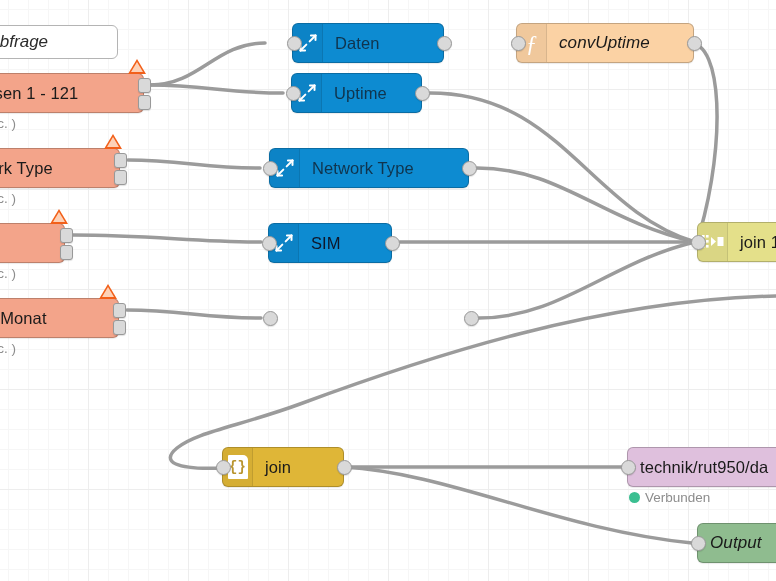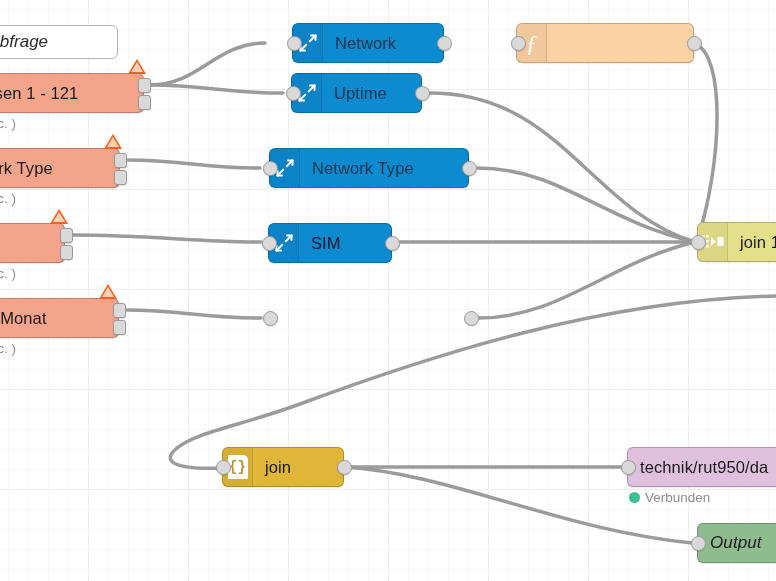--- a/index.html
+++ b/index.html
@@ -213,21 +213,21 @@
     <span class="icon-box">
       <svg class="ico-expand" viewBox="0 0 24 24" fill="none" stroke="#ffffff" stroke-width="2.4" stroke-linecap="round" stroke-linejoin="round">
         <path d="M14 10 L21 3"></path>
           <path d="M21 3 L15.5 3"></path>
           <path d="M21 3 L21 8.5"></path>
         <path d="M10 14 L3 21"></path>
           <path d="M3 21 L8.5 21"></path>
           <path d="M3 21 L3 15.5"></path>
       </svg>
     </span>
-    <span class="label" style="color:#10344d;">Network</span>
+    <span class="label" style="color:#10344d;">Daten</span>
   </div>
   <div class="port round" style="left:287px; top:36px;"></div>
   <div class="port round" style="left:437px; top:36px;"></div>
 
   <div class="node" style="left:291px; top:73px; width:131px; height:40px; background:#0d8bd1;">
     <span class="icon-box">
       <svg class="ico-expand" viewBox="0 0 24 24" fill="none" stroke="#ffffff" stroke-width="2.4" stroke-linecap="round" stroke-linejoin="round">
         <path d="M14 10 L21 3"></path>
           <path d="M21 3 L15.5 3"></path>
           <path d="M21 3 L21 8.5"></path>
@@ -273,20 +273,21 @@
   <div class="port round" style="left:262px; top:236px;"></div>
   <div class="port round" style="left:385px; top:236px;"></div>
 
   <div class="port round" style="left:263px; top:311px;"></div>
   <div class="port round" style="left:464px; top:311px;"></div>
 
   <div class="node italic" style="left:516px; top:23px; width:178px; height:40px; background:#fbd2a4;">
     <span class="icon-box" style="background:rgba(0,0,0,0.045);">
       <span class="ico-fn">ƒ</span>
     </span>
+    <span class="label" style="font-size:17px;">convUptime</span>
   </div>
   <div class="port round" style="left:511px; top:36px;"></div>
   <div class="port round" style="left:687px; top:36px;"></div>
 
   <div class="node" style="left:697px; top:222px; width:120px; height:40px; background:#e4e08a;">
     <span class="icon-box" style="background:rgba(0,0,0,0.045);">
       <svg width="22" height="16" viewBox="0 0 22 16">
         <g fill="#ffffff">
           <rect x="0" y="1" width="2.6" height="2.6"></rect>
             <rect x="4" y="1" width="2.6" height="2.6"></rect>

